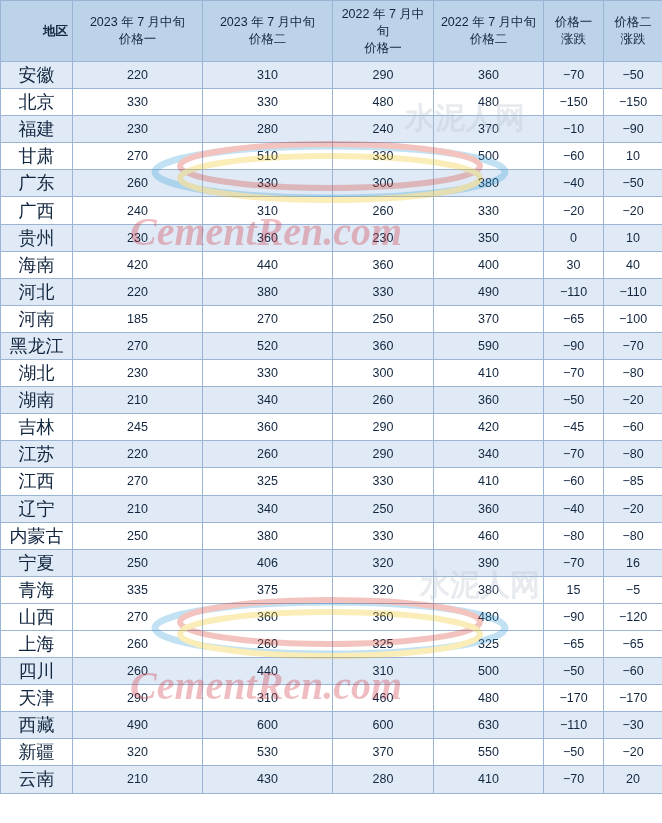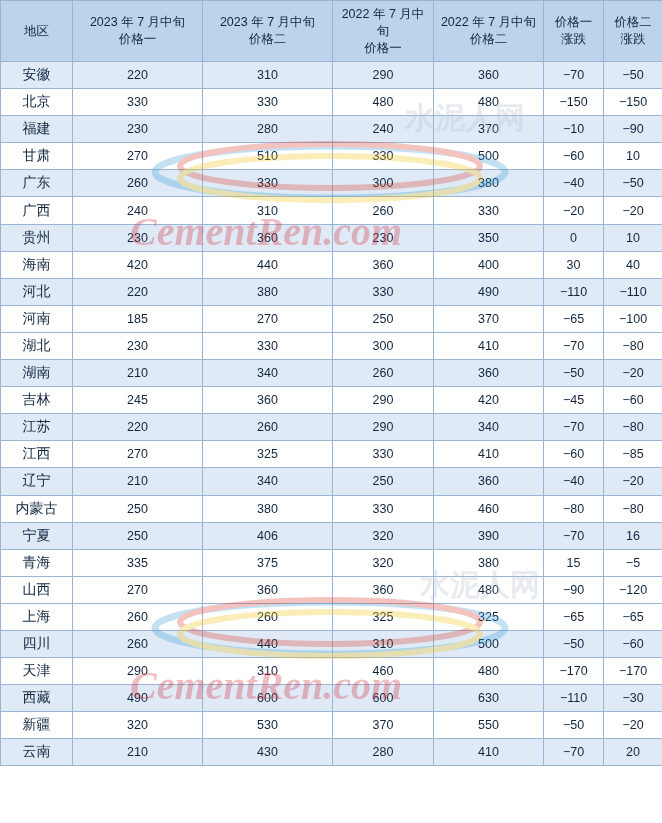--- a/index.html
+++ b/index.html
@@ -56,24 +56,24 @@
     line-height: 17px;
     height: 56px;
     font-weight: normal;
     padding: 2px 4px;
   }
   thead th .l1, thead th .l2 { display: block; }
   tbody tr { height: 26.1px; }
   tbody td { height: 26.1px; }
   tbody tr.odd td { background: #dfeaf6; }
   tbody tr.even td { background: #ffffff; }
-  td.region { font-size: 14px; }
+  td.region { font-size: 18px; }
   tr.bold td { font-weight: normal; }
   td.num { font-size: 12.5px; }
-  .hdr-region { font-weight: normal; }
+  .hdr-region { font-weight: bold; text-align: right; }
 </style>
 </head>
 <body>
 
 <div id="watermark">
 
   <div class="wm-text" style="left:405px; top:98px; font-size:30px; color:#b9c3cf;">水泥人网</div>
   <svg width="662" height="823" style="position:absolute;left:0;top:0;">
     <g opacity="0.30">
       <ellipse cx="330" cy="172" rx="175" ry="26" fill="none" stroke="#39a0d8" stroke-width="7"></ellipse>
@@ -214,20 +214,29 @@
       </tr>
       <tr class="even">
         <td class="region">河南</td>
         <td class="num">185</td>
         <td class="num">270</td>
         <td class="num">250</td>
         <td class="num">370</td>
         <td class="num">−65</td>
         <td class="num">−100</td>
       </tr>
+      <tr class="odd">
+        <td class="region">黑龙江</td>
+        <td class="num">270</td>
+        <td class="num">520</td>
+        <td class="num">360</td>
+        <td class="num">590</td>
+        <td class="num">−90</td>
+        <td class="num">−70</td>
+      </tr>
       <tr class="even">
         <td class="region">湖北</td>
         <td class="num">230</td>
         <td class="num">330</td>
         <td class="num">300</td>
         <td class="num">410</td>
         <td class="num">−70</td>
         <td class="num">−80</td>
       </tr>
       <tr class="odd">

